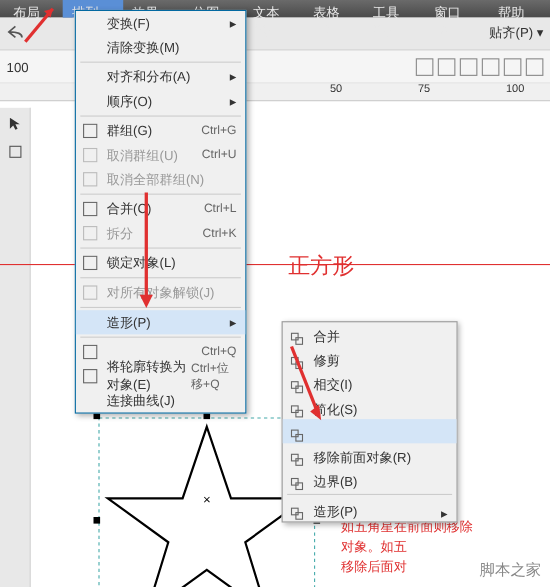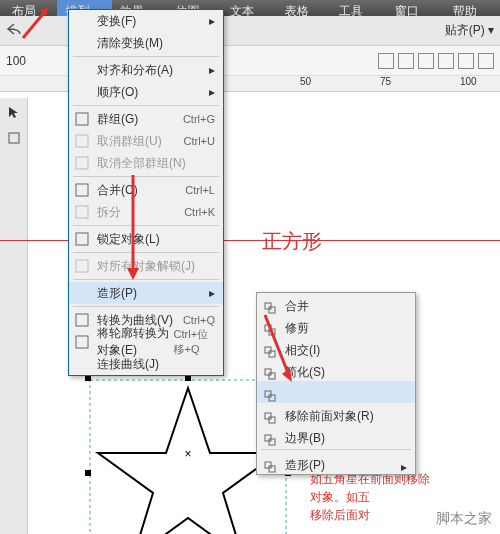--- a/index.html
+++ b/index.html
@@ -174,21 +174,20 @@
     <div class="sep"></div>
     <div class="item hl">
       <span>造形(P)</span>
       <span class="arr">▸</span>
     </div>
     <div class="sep"></div>
     <div class="item">
       <span class="ico"><svg width="14" height="14">
           <rect x="1" y="1" width="12" height="12" fill="none" stroke="#666"></rect>
         </svg></span>
-      <span>转换为曲线(V)</span>
       <span class="sc">Ctrl+Q</span>
     </div>
     <div class="item">
       <span class="ico"><svg width="14" height="14">
           <rect x="1" y="1" width="12" height="12" fill="none" stroke="#666"></rect>
         </svg></span>
       <span>将轮廓转换为对象(E)</span>
       <span class="sc">Ctrl+位移+Q</span>
     </div>
     <div class="item">

